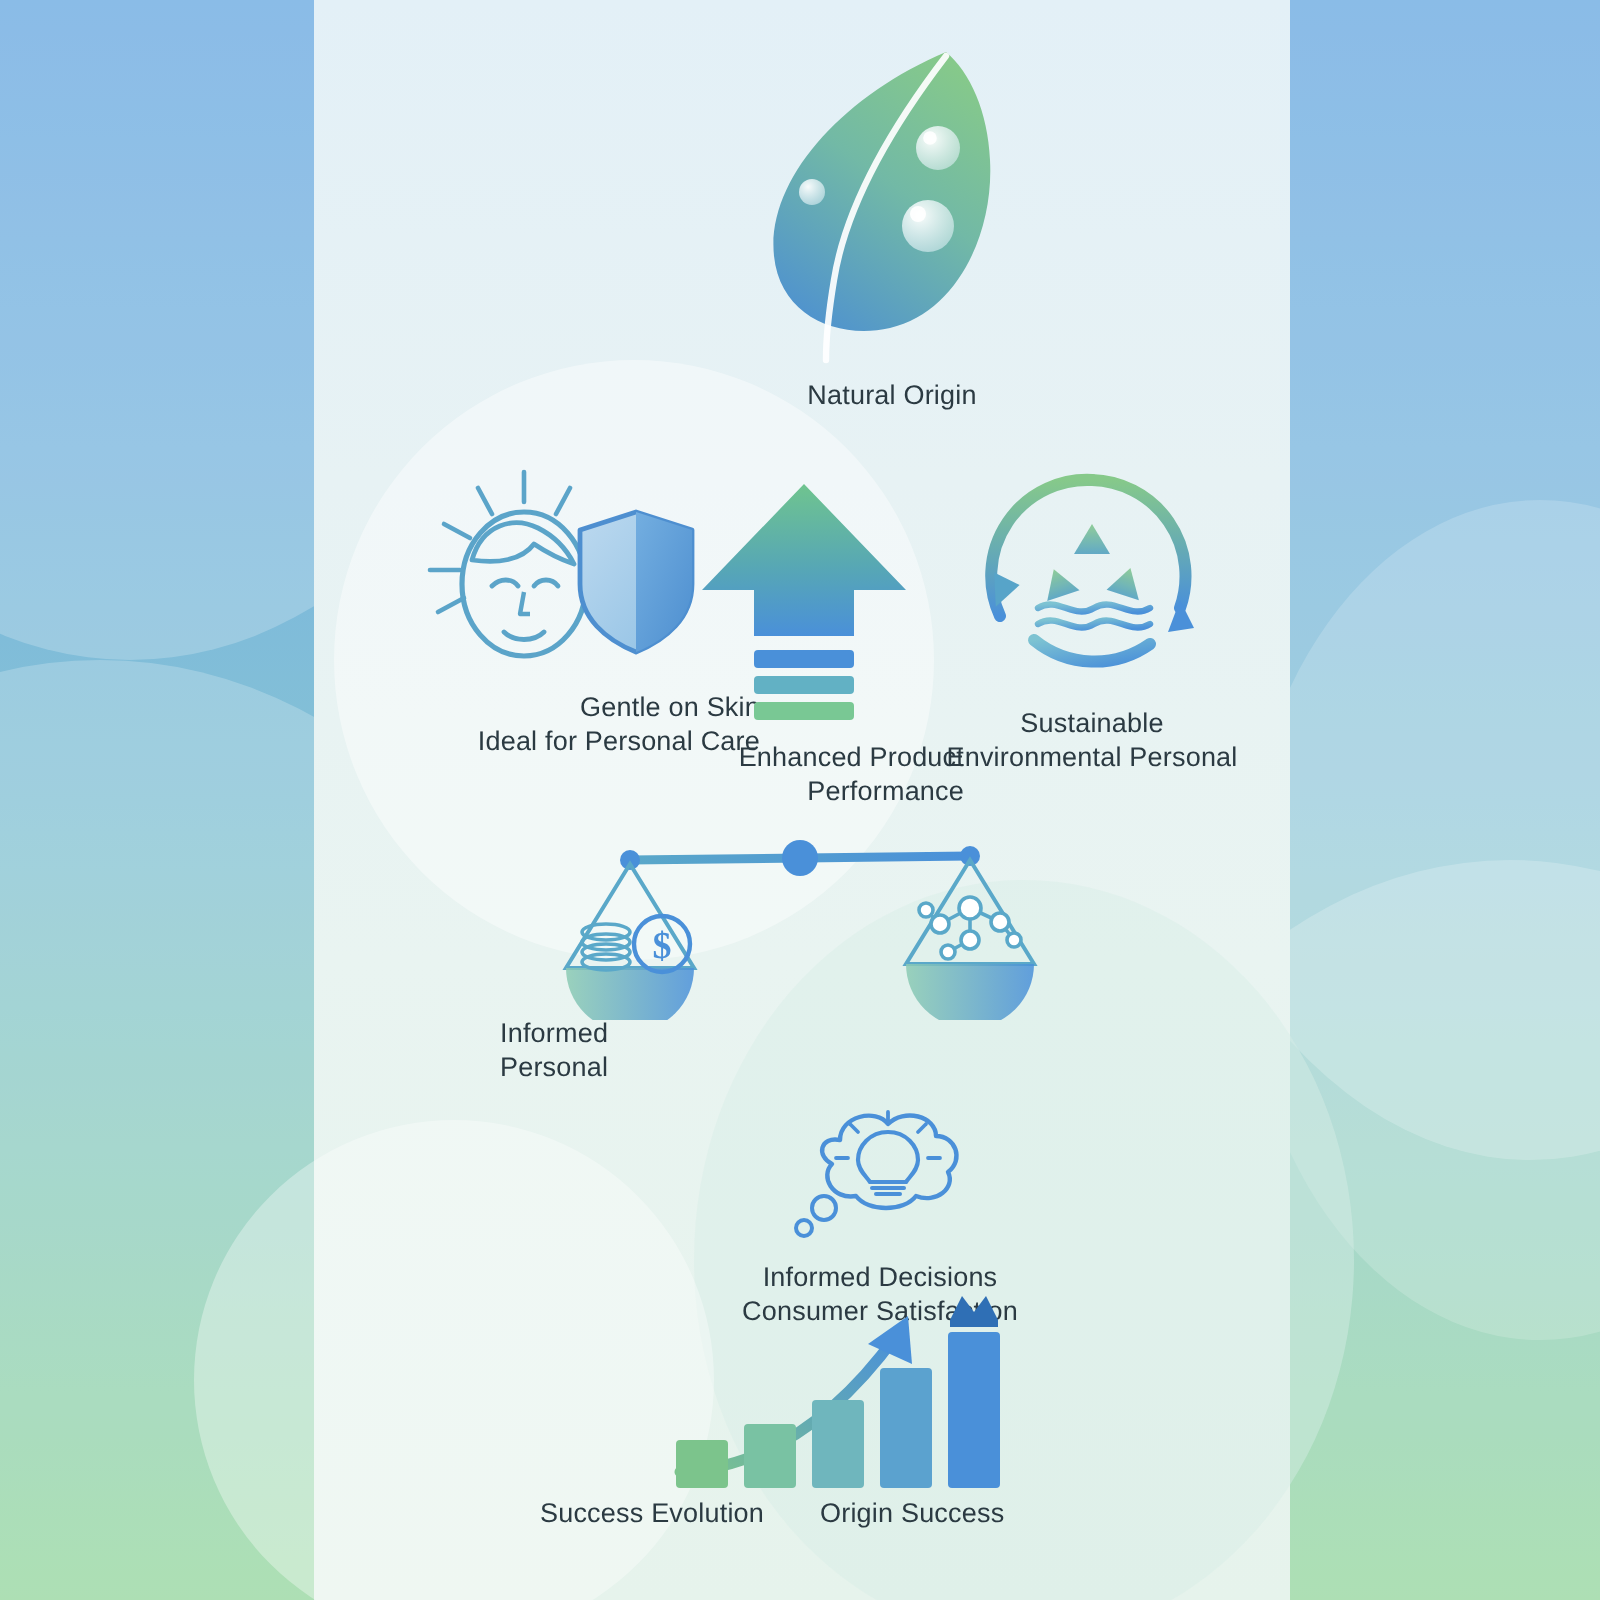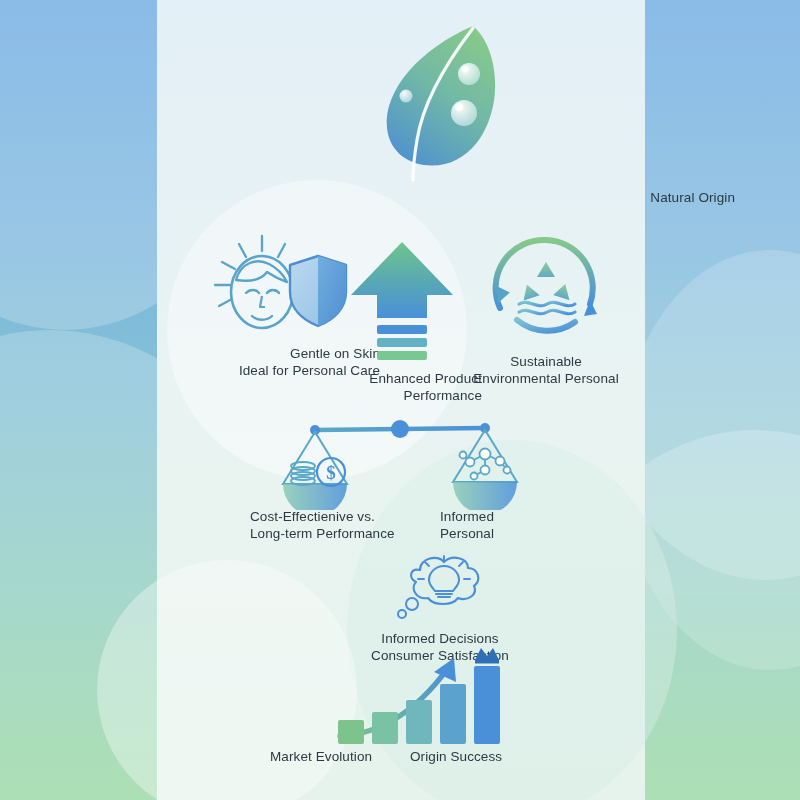--- a/index.html
+++ b/index.html
@@ -32,21 +32,21 @@
 
   
   .block{position:absolute;text-align:center;}
   .caption{
     color:#2b3a42;font-size:13.5px;line-height:17px;
     white-space:pre-line;letter-spacing:.1px;
   }
   .icon-wrap{display:flex;align-items:flex-end;justify-content:center;}
 
   
-  #b-natural   {left:157px;top:18px; width:578px;text-align:right;}
+  #b-natural   {left:157px;top:18px; width:578px;}
   #b-gentle    {left:180px;top:234px;width:200px;text-align:right;}
   #b-perf      {left:322px;top:240px;width:160px;text-align:right;}
   #b-sustain   {left:448px;top:232px;width:196px;}
   #b-balance   {left:250px;top:418px;width:300px;}
   #b-bulb      {left:290px;top:552px;width:300px;}
   #b-chart     {left:270px;top:648px;width:300px;}
 
   .cap-nat{margin-top:6px;}
   .two-col-caps{position:absolute;left:250px;top:508px;width:300px;
     display:flex;justify-content:space-between;}
@@ -241,22 +241,20 @@
           <circle cx="225" cy="43" r="4.5"></circle>
           <circle cx="210" cy="52" r="4.5"></circle>
           <circle cx="188" cy="37" r="3.5"></circle>
           <circle cx="232" cy="52" r="3.5"></circle>
           <circle cx="199" cy="58" r="3.5"></circle>
         </g>
       </svg>
     </div>
   </div>
   <div class="two-col-caps">
-    <div class="caption cap-left">Cost-Effectienive vs.
-Long-term Performance</div>
     <div class="caption cap-right">Informed
 Personal</div>
   </div>
 
   <div class="block" id="b-bulb">
     <div class="icon-wrap">
       <svg width="120" height="68" viewBox="0 0 120 68">
         <path d="M40 18 C 40 6, 58 2, 64 10 C 72 2, 88 6, 88 16
                  C 98 16, 102 28, 94 34 C 98 42, 88 50, 78 46
                  C 72 54, 54 54, 48 46 C 36 48, 30 36, 36 30
@@ -295,17 +293,17 @@
         <rect x="42" y="64" width="26" height="32" rx="2" fill="#79c2a3"></rect>
         <rect x="76" y="52" width="26" height="44" rx="2" fill="#6fb6bd"></rect>
         <rect x="110" y="36" width="26" height="60" rx="2" fill="#5ba2cf"></rect>
         <rect x="144" y="18" width="26" height="78" rx="2" fill="#4a90d9"></rect>
         <path d="M145 12 L 151 0 L 157 8 L 163 0 L 169 12 Z" fill="#2f6fb5"></path>
         <rect x="145" y="12" width="24" height="3.5" fill="#2f6fb5"></rect>
       </svg>
     </div>
   </div>
   <div class="two-col-caps" style="left:270px;top:748px;width:260px;">
-    <div class="caption" style="width:130px">Market Evolution</div>
+    <div class="caption" style="width:130px">Success Evolution</div>
     <div class="caption" style="width:120px">Origin Success</div>
   </div>
 
 </div>
 
 </body></html>

